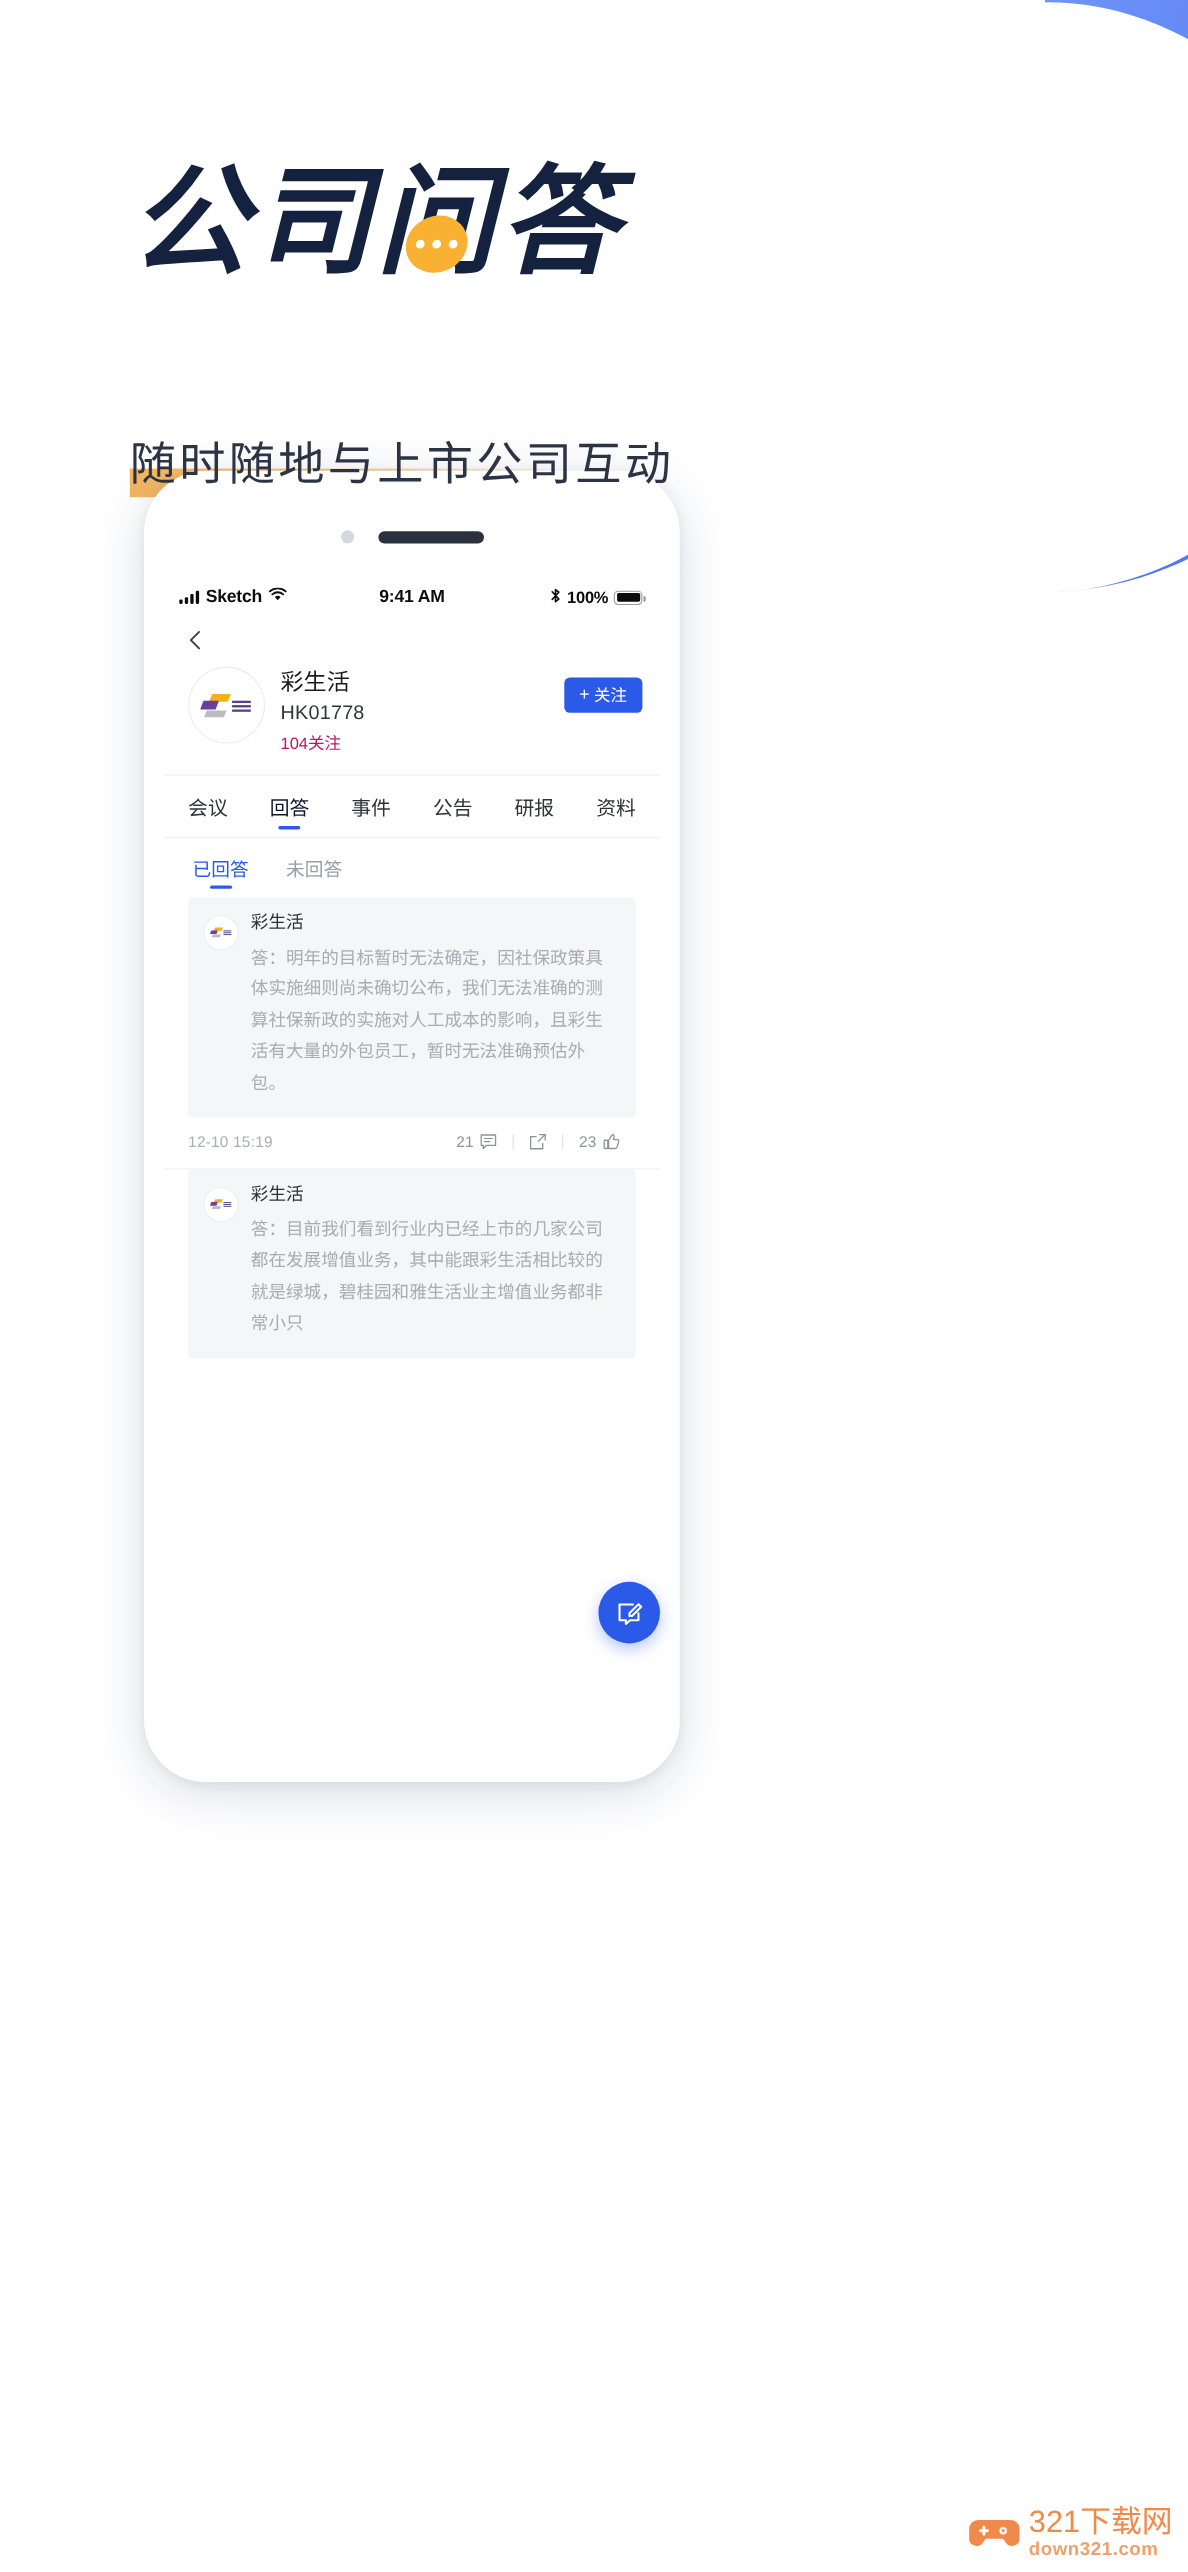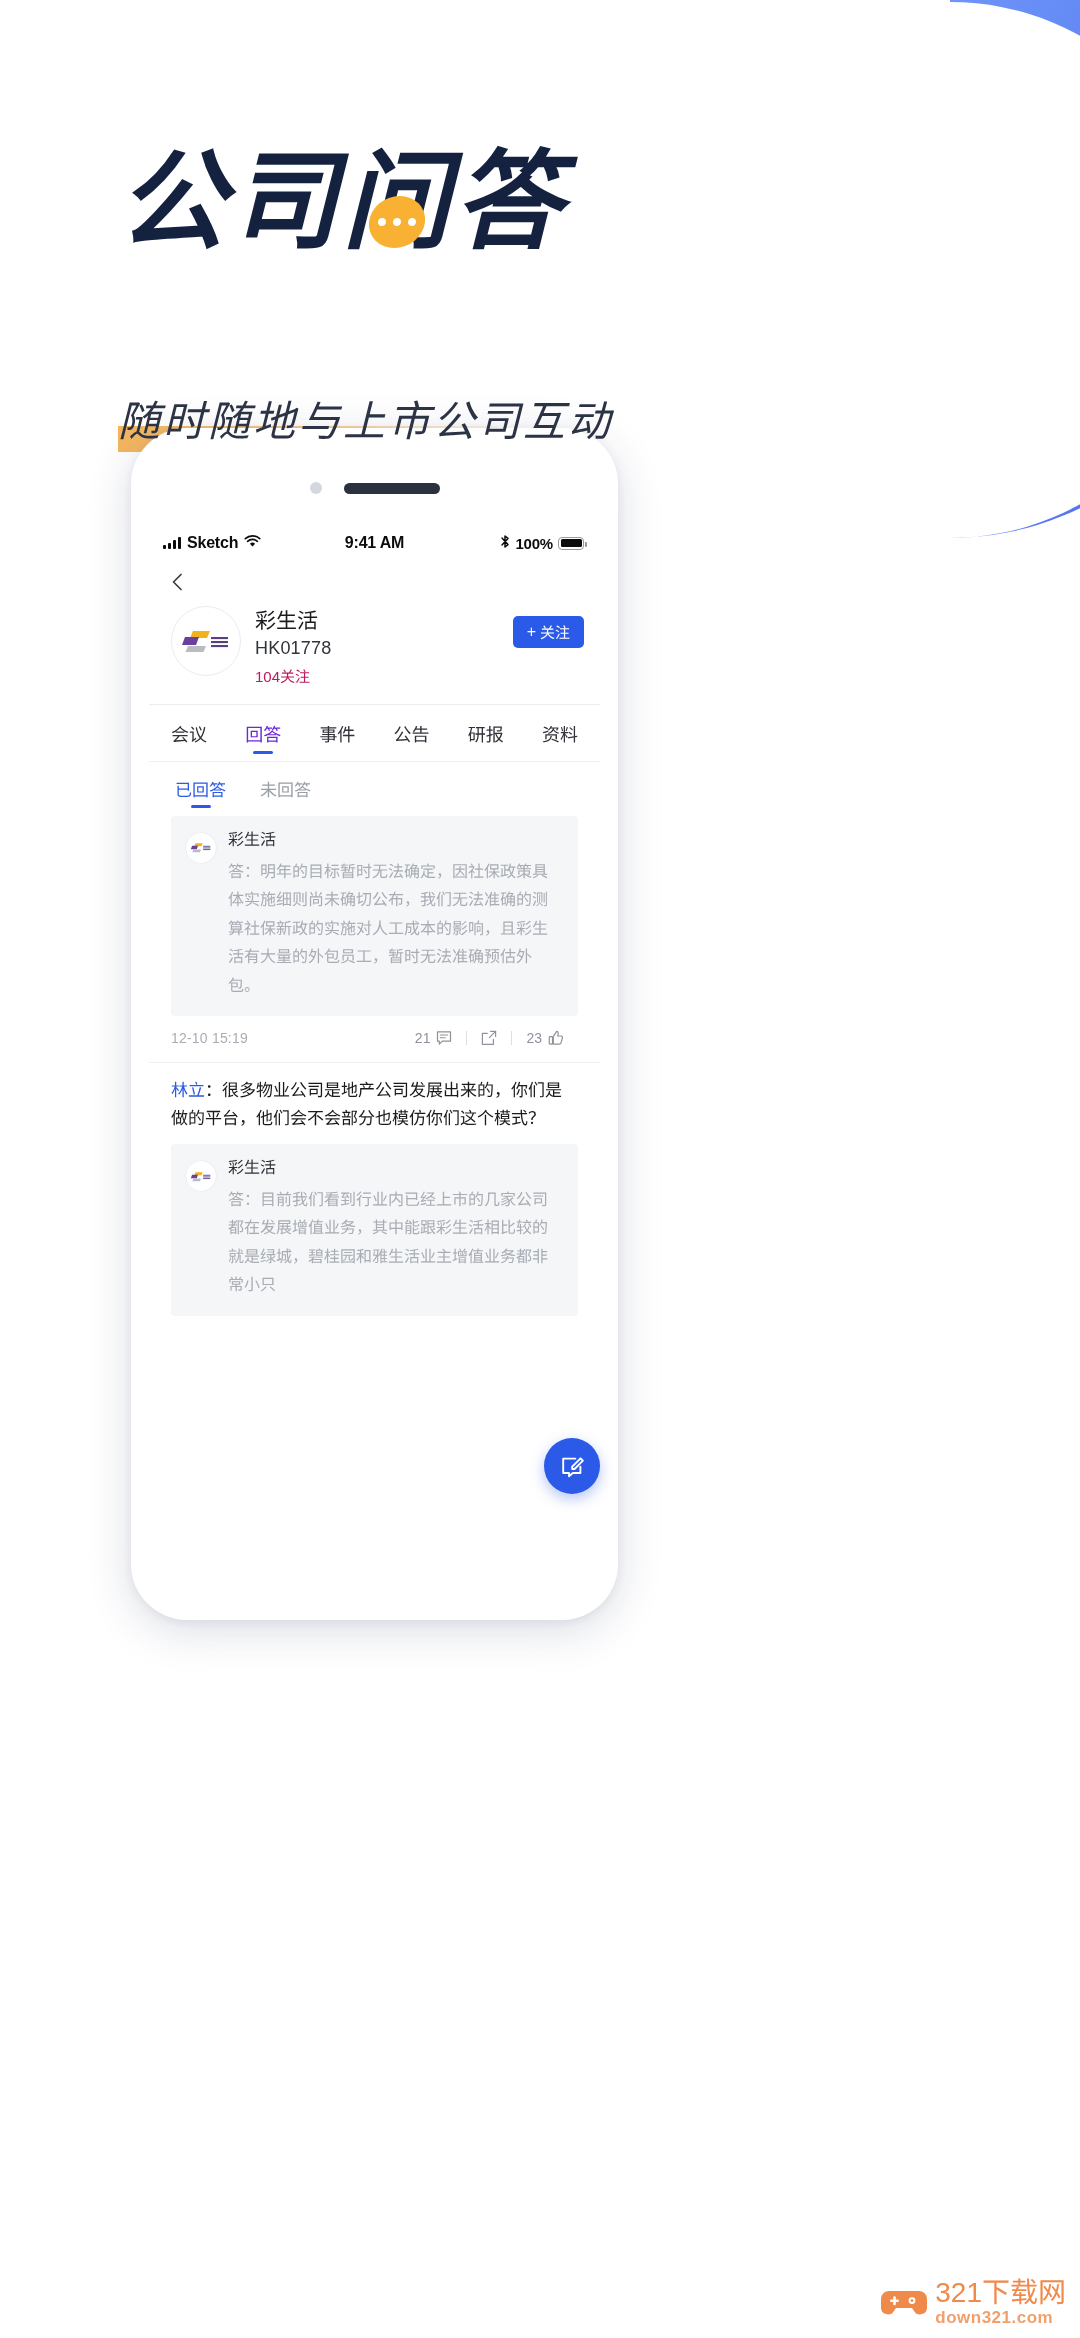--- a/index.html
+++ b/index.html
@@ -93,21 +93,20 @@
     z-index: 0;
   }
   .hero-sub {
     position: relative;
     z-index: 1;
     font-size: 42px;
     line-height: 1;
     font-weight: 500;
     color: #2b3345;
     letter-spacing: 3px;
-    font-style: italic;
     white-space: nowrap;
     text-align: center;
   }
 
   
   .phone {
     position: absolute;
     left: 131px;
     top: 428px;
     width: 487px;
@@ -294,21 +293,21 @@
   .tab {
     font-size: 18px;
     color: #303238;
     position: relative;
     height: 100%;
     display: flex;
     align-items: center;
     cursor: pointer;
     white-space: nowrap;
   }
-  .tab.active { color: #6d28d9; }
+  .tab.active { color: #0f172a; }
   .tab.active::after {
     content: "";
     position: absolute;
     bottom: 7px;
     left: 50%;
     transform: translateX(-50%);
     width: 20px;
     height: 3px;
     border-radius: 2px;
     background: #2b5ae8;
@@ -669,21 +668,20 @@
                 </svg>
               </span>
             </span>
           </span>
         </div>
       </div>
 
       <div class="divider-soft"></div>
 
       <div class="qa-item">
-        <div class="question"><span class="q-asker">林立</span><span>：</span><span>很多物业公司是地产公司发展出来的，你们是做的平台，他们会不会部分也模仿你们这个模式？</span></div>
 
         <div class="answer-card">
           <div class="answer-avatar">
             <svg viewBox="0 0 52 34" aria-hidden="true">
               <path d="M13 7 h17 l-3 7 h-17 Z" fill="#f2b21b"></path>
               <path d="M5 13 h14 l-3 8 h-14 Z" fill="#6b3f9e"></path>
               <path d="M8 22 h18 l-2.5 6 h-18 Z" fill="#b9bcc2"></path>
               <g fill="#5c3e86">
                 <rect x="31" y="13" width="17" height="2.1"></rect>
                 <rect x="31" y="17" width="17" height="2.1"></rect>

